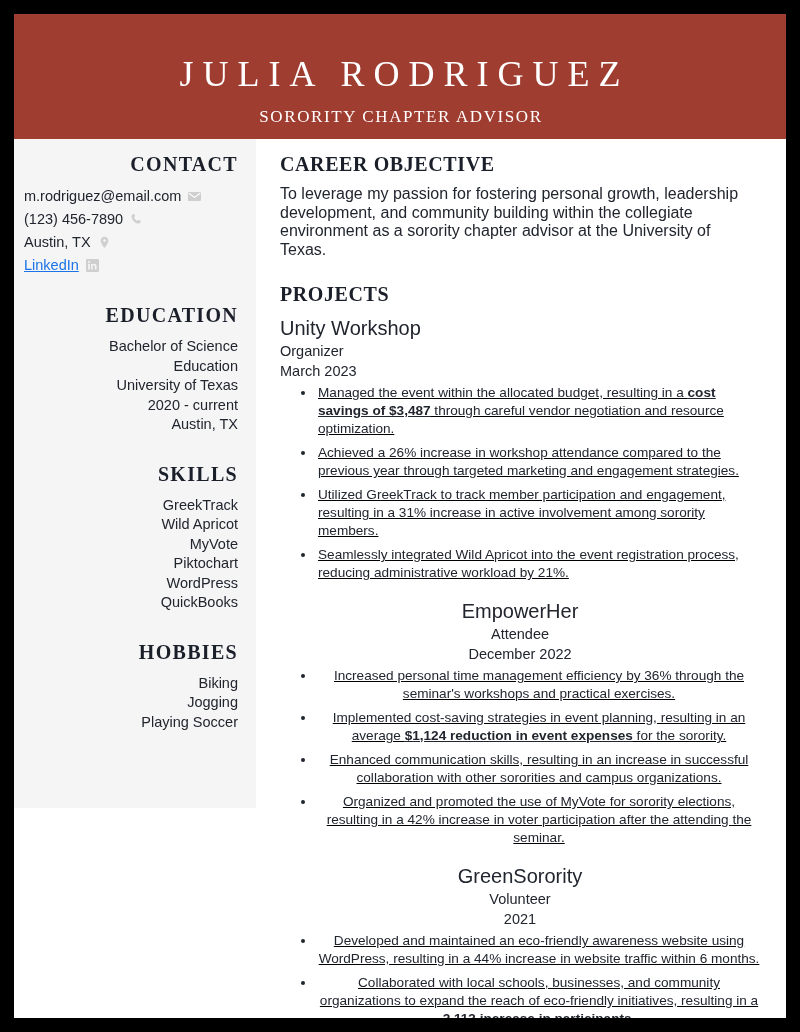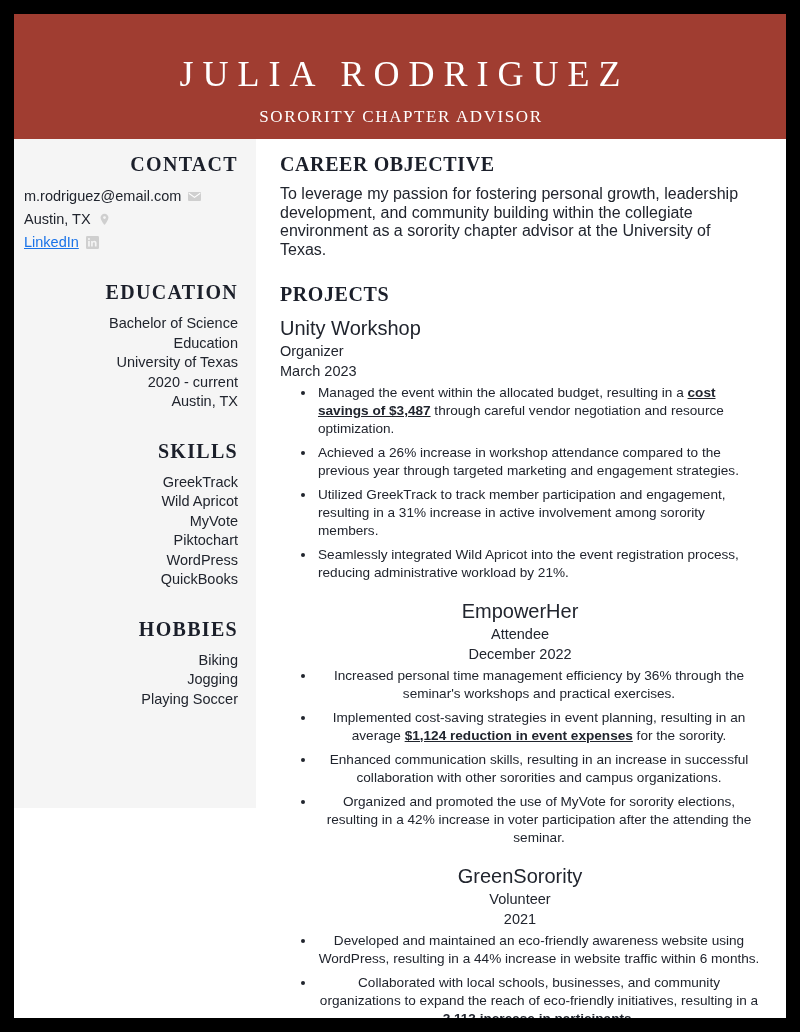--- a/index.html
+++ b/index.html
@@ -126,20 +126,21 @@
   }
   .proj-role, .proj-date {
     font-size: 14.5px;
     color: #21252e;
     line-height: 20px;
   }
   ul.bullets {
     margin: 3px 0 0 0;
     padding-left: 36px;
     list-style: disc;
+    text-decoration: underline;
   }
   ul.bullets li {
     font-size: 13.6px;
     line-height: 18px;
     color: #21252e;
     margin-bottom: 6px;
     padding-left: 2px;
   }
   ul.bullets li::marker { font-size: 13px; }
   .hl { font-weight: bold; text-decoration: underline; }
@@ -159,20 +160,28 @@
     <div class="sidebar">
 
       <div class="side-heading">CONTACT</div>
       <div id="contact-list">
           <div class="contact-row">
             <span class="contact-text">m.rodriguez@email.com</span>
             <span class="ic">
               <svg width="13" height="13" viewBox="0 0 16 16">
                 <rect x="0" y="2.5" width="16" height="11" rx="1.2" fill="#cfcfcf"></rect>
                 <path d="M1 4 L8 9 L15 4" stroke="#ffffff" stroke-width="1.3" fill="none"></path>
+              </svg>
+            </span>
+          </div>
+          <div class="contact-row">
+            <span class="contact-text">(123) 456-7890</span>
+            <span class="ic">
+              <svg width="13" height="13" viewBox="0 0 16 16">
+                <path d="M4.2 1.2c1 0 1.3.5 1.6 1.4.3.9.5 1.4.1 1.8-.4.4-.9.6-.8 1.2.2 1.4 2.3 3.6 3.7 3.9.6.1.8-.4 1.2-.8.4-.4.9-.2 1.8.1.9.3 1.4.6 1.4 1.6 0 1.4-1.3 2.4-2.6 2.4C6.6 12.8 3.2 9.4 2 5.1 1.7 3.6 2.8 1.2 4.2 1.2z" fill="#cfcfcf"></path>
               </svg>
             </span>
           </div>
           <div class="contact-row">
             <span class="contact-text">Austin, TX</span>
             <span class="ic">
               <svg width="13" height="13" viewBox="0 0 16 16">
                 <path d="M8 0.8C5.3 0.8 3.2 2.9 3.2 5.6c0 3.4 4.1 8.3 4.3 8.5.3.3.7.3 1 0 .2-.2 4.3-5.1 4.3-8.5C12.8 2.9 10.7.8 8 .8z" fill="#cfcfcf"></path>
                 <circle cx="8" cy="5.6" r="1.7" fill="#f5f5f5"></circle>
               </svg>

